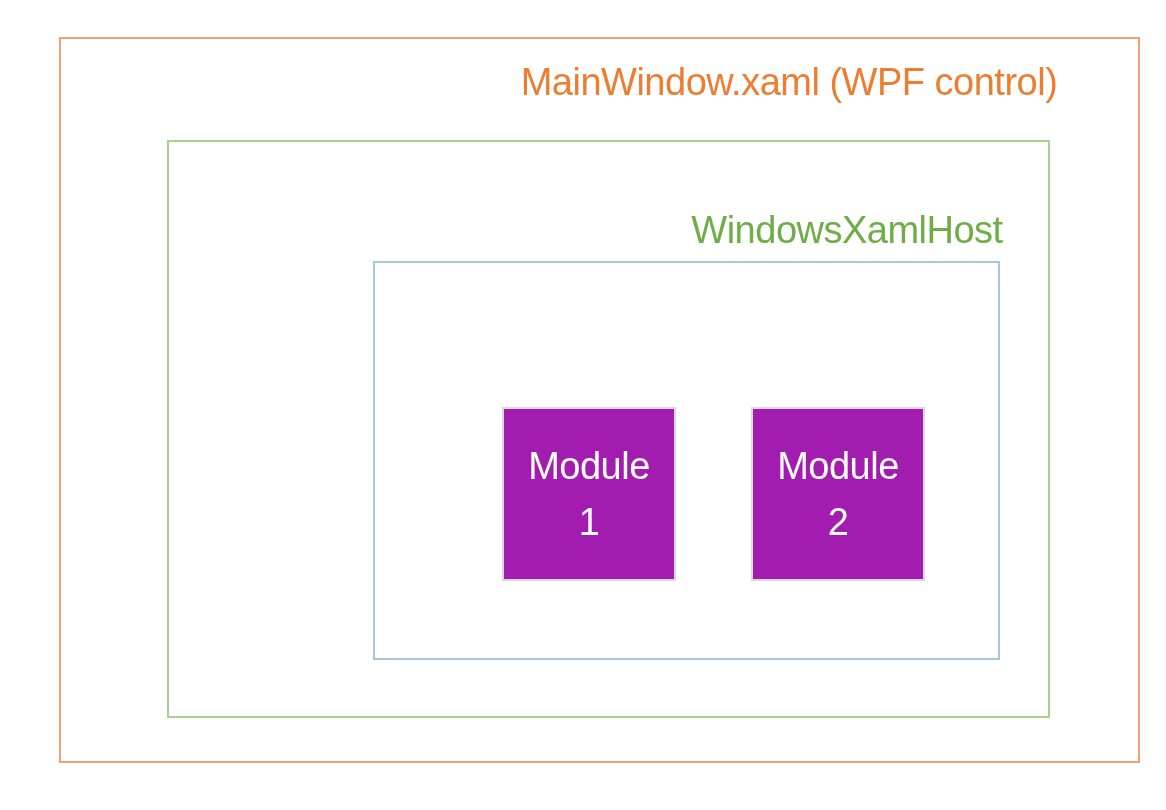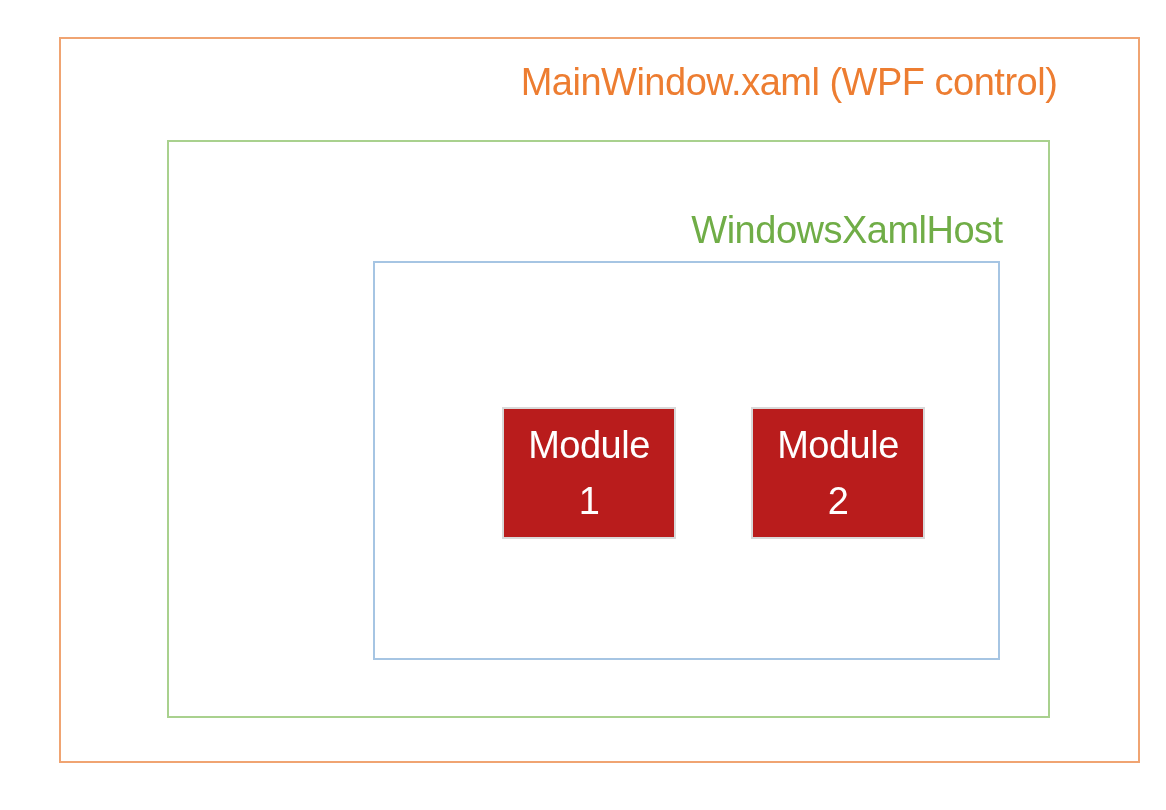--- a/index.html
+++ b/index.html
@@ -13,22 +13,22 @@
   .host-box{left:165px;top:140px;width:883px;height:578px;border:2px solid #A9D18E;}
   .shell-box{left:371px;top:261px;width:627px;height:399px;border:2px solid #A6C5E3;}
   .title{
     position:absolute;font-size:38px;line-height:44px;white-space:nowrap;
     text-align:center;letter-spacing:-0.5px;
   }
   .outer-title{left:387px;top:60px;width:800px;color:#ED7D31;}
   .host-title{left:545px;top:172px;width:600px;color:#70AD47;margin-top:36px;}
   .shell-title{left:371px;top:296px;width:627px;color:#4472C4;}
   .module{
-    position:absolute;top:407px;width:174px;height:132px;box-sizing:border-box;
-    background:#b91c1c;border:2px solid #D9D9D9;
+    position:absolute;top:407px;width:174px;height:174px;box-sizing:border-box;
+    background:#a21caf;border:2px solid #D9D9D9;
     display:flex;align-items:center;justify-content:center;
   }
   .module-1{left:500px;}
   .module-2{left:749px;}
   .module-label{
     color:#ffffff;font-size:38px;line-height:56px;text-align:center;
     letter-spacing:-0.5px;
   }
 </style>
 </head>

